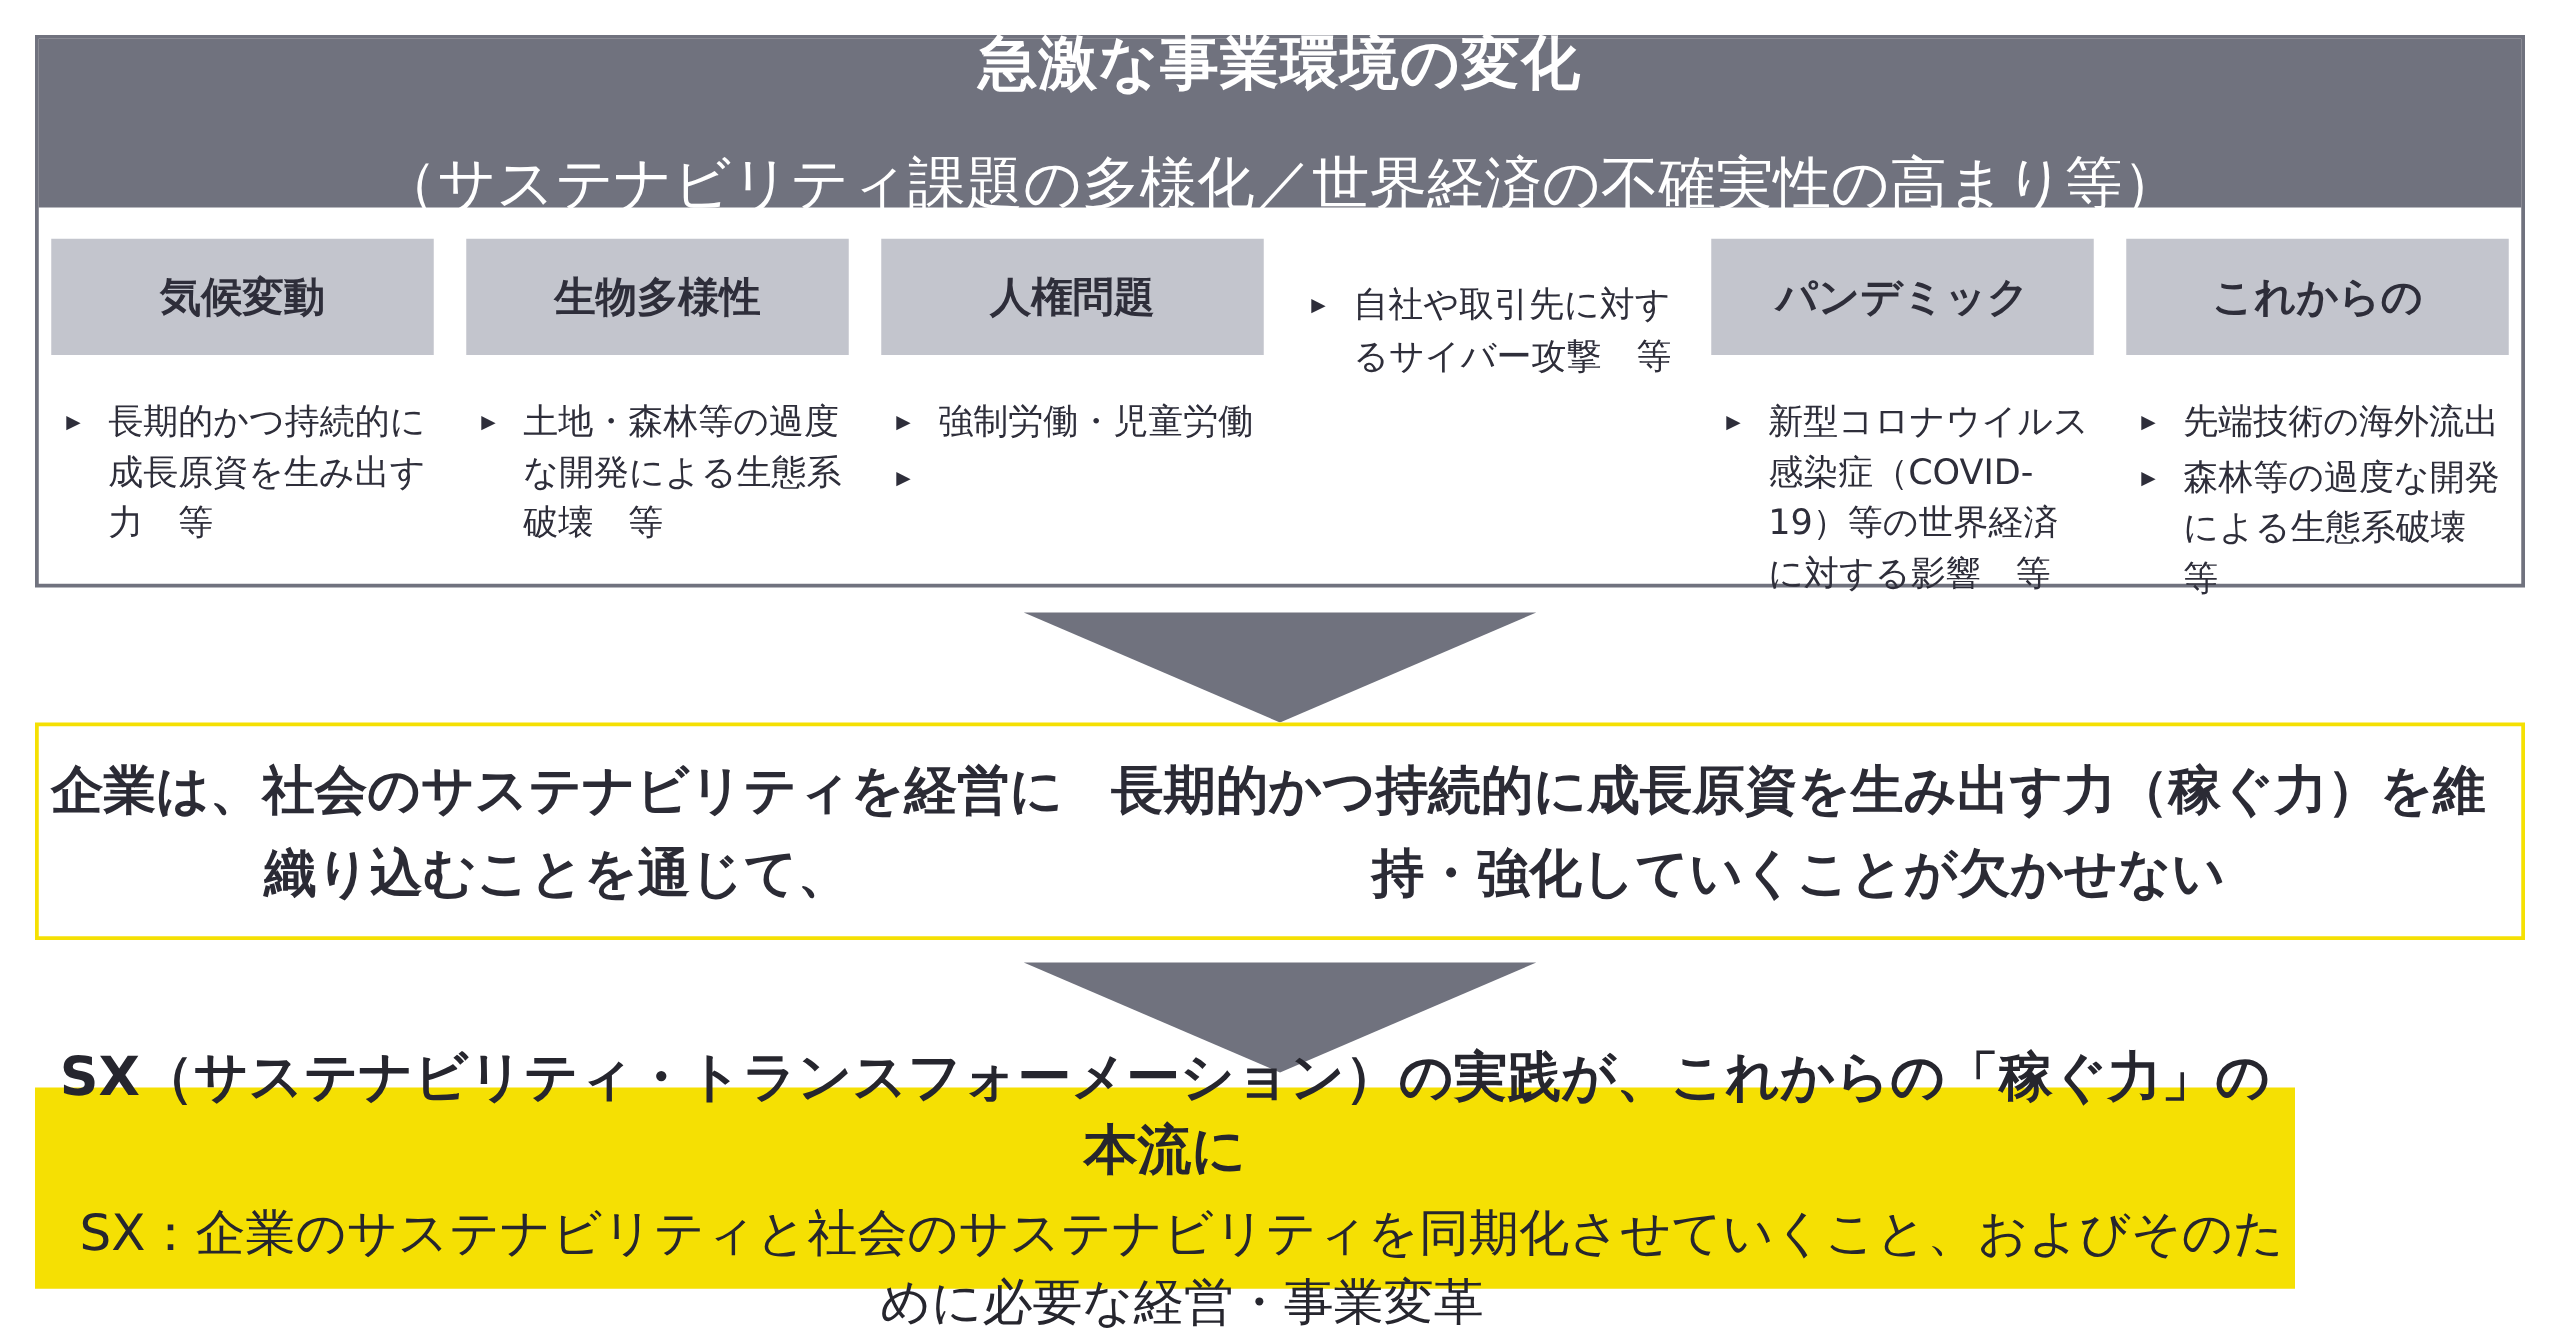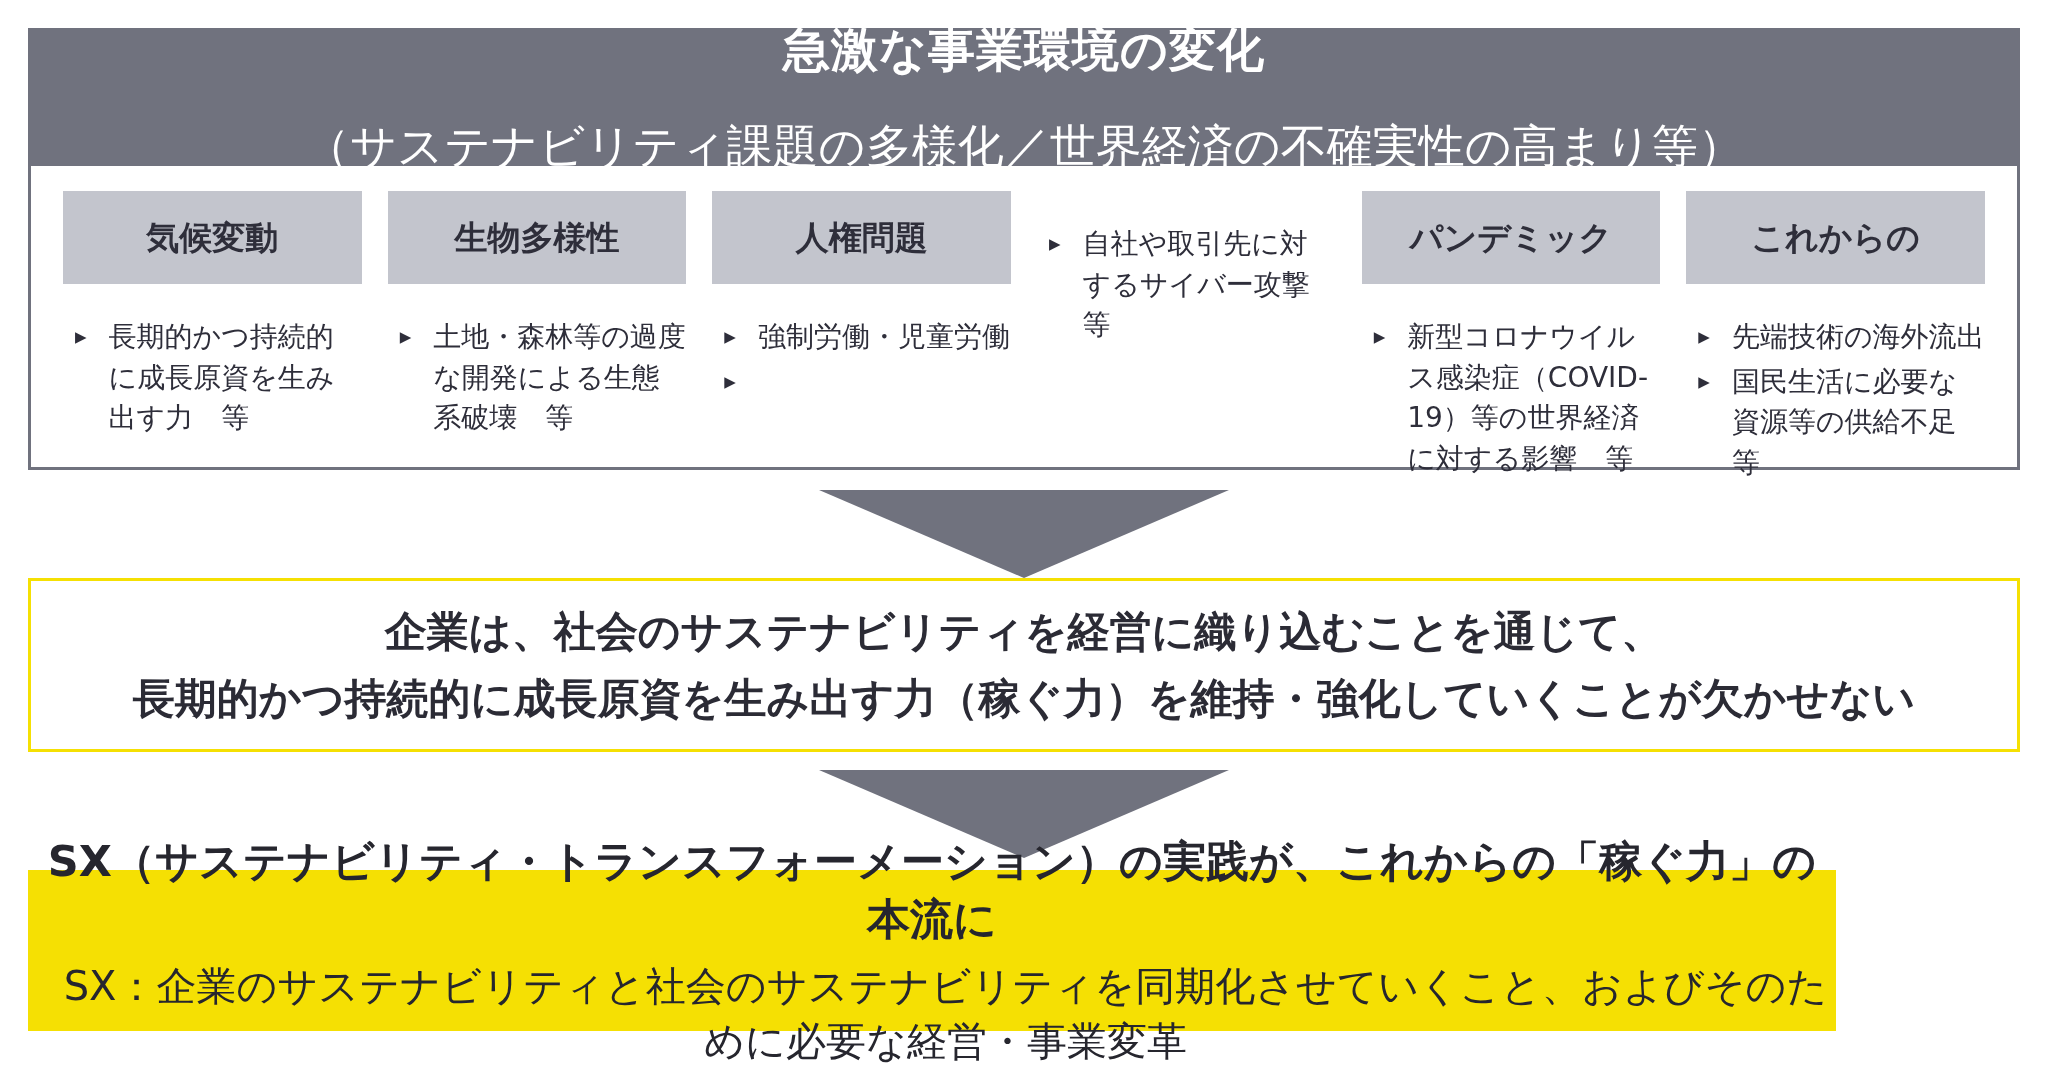--- a/index.html
+++ b/index.html
@@ -21,21 +21,21 @@
     height:135px; background:#70727e; color:#ffffff;
     display:flex; flex-direction:column; align-items:center; justify-content:center;
     gap:6px;
     font-family:Liberation Mono, monospace;
   }
   .env-title { font-size:47px; font-weight:bold; letter-spacing:1px; }
   .env-subtitle { font-size:46px; font-weight:400;margin-top:28px; }
   .columns {
     display:grid; grid-template-columns:repeat(6,1fr);
     column-gap:26px;
-    padding:25px 32px 0;
+    padding:25px 10px 0;
   }
   .cat-header {
     height:93px; background:#c3c5cd; color:#2e2e3a;
     display:flex; align-items:center; justify-content:center;
     text-align:center; font-weight:bold; font-size:33px;
     line-height:1.2; white-space:pre-line;
   }
   .cat-bullets { margin:33px 0 0; padding:0; list-style:none; }
   .cat-bullets li { display:flex; align-items:flex-start; font-size:28px; line-height:1.45; margin:0 0 4px; }
   .bullet-icon {
@@ -50,21 +50,21 @@
     border-right:205px solid transparent;
     border-top:88px solid #70727e;
   }
   .arrow-1 { margin:20px auto 0; }
   .arrow-2 { margin:18px auto 0; }
   
   .conclusion-box {
     box-sizing:border-box;
     margin:0 28px; width:1992px; height:174px;
     border:3px solid #f5e003; background:#ffffff;
-    display:flex; flex-direction:column; align-items:center; justify-content:center;
+    display:flex; flex-direction:row; align-items:center; justify-content:center;
     text-align:center; font-weight:bold; font-size:42px; line-height:1.6;
     color:#2b2b35;
   }
   
   .sx-box {
     box-sizing:border-box;
     margin:12px 28px 0; width:1808px; height:161px;
     background:#f5e003; color:#26262e;
     display:flex; flex-direction:column; align-items:center; justify-content:center;
     text-align:center; gap:10px;
@@ -136,21 +136,21 @@
 
     <div class="col">
       <div class="cat-header">これからの</div>
       <ul class="cat-bullets">
         <li>
           <span class="bullet-icon">▶</span>
           <span class="bullet-text">先端技術の海外流出</span>
         </li>
         <li>
           <span class="bullet-icon">▶</span>
-          <span class="bullet-text">国民生活に必要な資源等の供給不足　等</span>
+          <span class="bullet-text">森林等の過度な開発による生態系破壊　等</span>
         </li>
       </ul>
     </div>
 
   </div>
 </div>
 
 <div class="down-arrow arrow-1"></div>
 
 <div class="conclusion-box">

